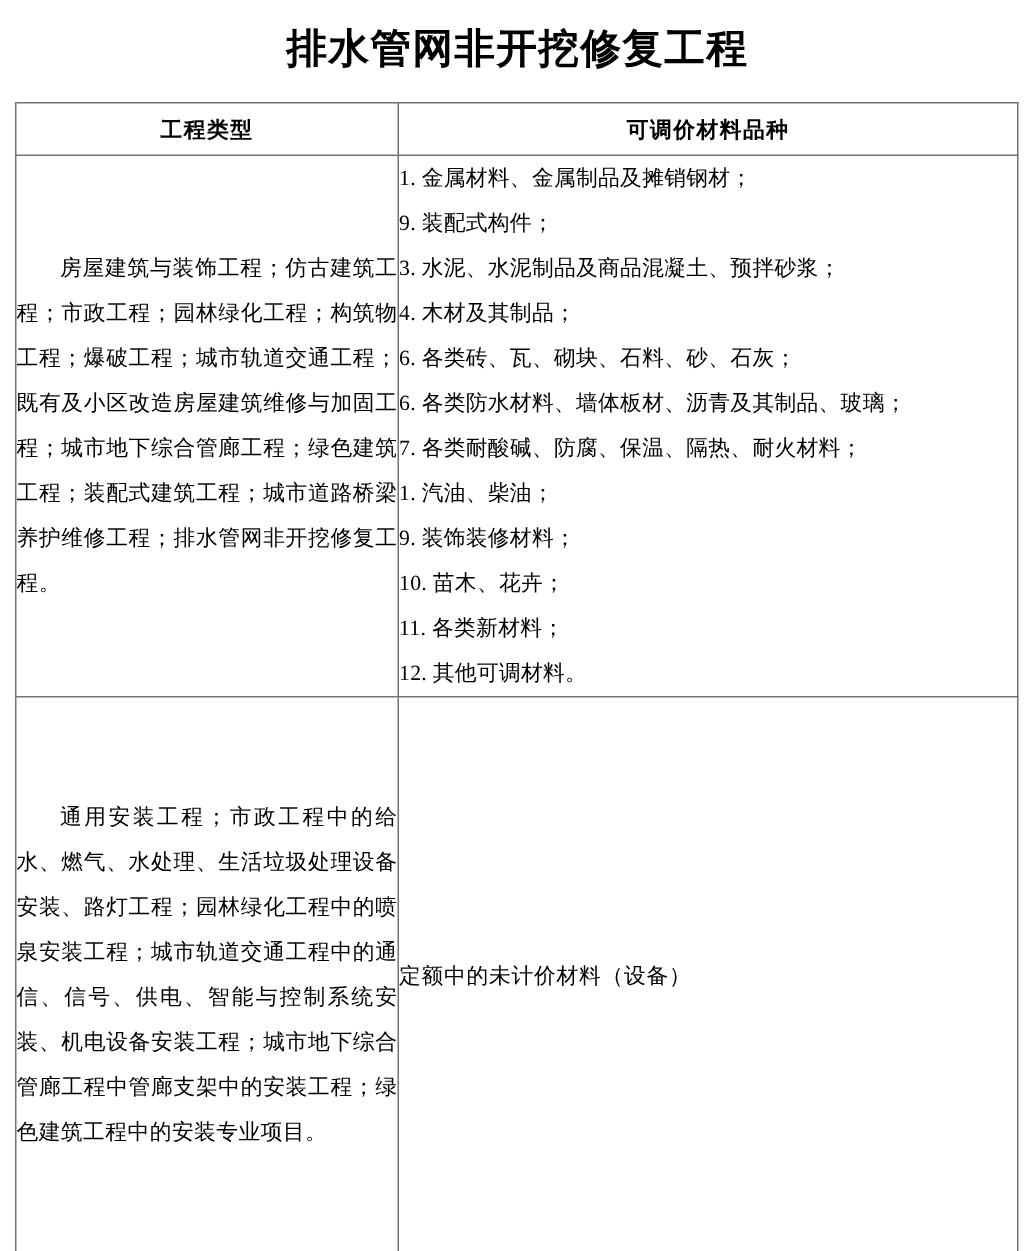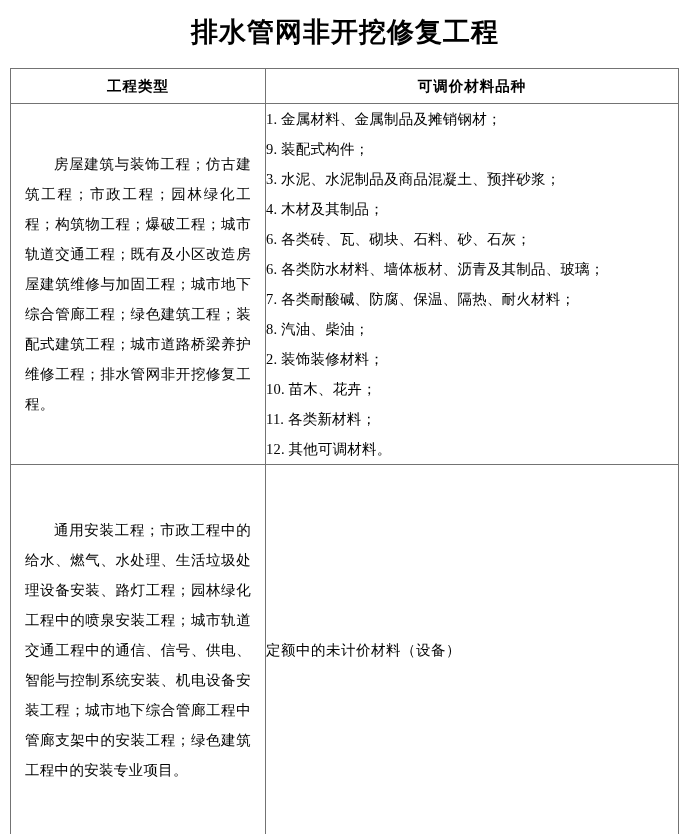--- a/index.html
+++ b/index.html
@@ -60,21 +60,21 @@
   }
   .cat-cell {
     padding: 12px 14px 12px 14px;
     font-size: 14.5px;
     line-height: 30px;
     text-align: justify;
     text-justify: inter-ideograph;
     letter-spacing: 0.3px;
   }
   .cat-cell p {
-    margin: 14px;
+    margin: 0;
     text-indent: 2em;
     font-family: Liberation Serif, serif;
   }
   .items-cell {
     padding: 10px 10px 10px 12px;
     font-size: 14.5px;
     line-height: 30px;
     vertical-align: top;
     letter-spacing: 0.2px;
   }
@@ -124,22 +124,22 @@
           </td>
           <td class="items-cell">
             <ul class="items-list">
               <li>1. 金属材料、金属制品及摊销钢材；</li>
               <li>9. 装配式构件；</li>
               <li>3. 水泥、水泥制品及商品混凝土、预拌砂浆；</li>
               <li>4. 木材及其制品；</li>
               <li>6. 各类砖、瓦、砌块、石料、砂、石灰；</li>
               <li>6. 各类防水材料、墙体板材、沥青及其制品、玻璃；</li>
               <li>7. 各类耐酸碱、防腐、保温、隔热、耐火材料；</li>
-              <li>8. 汽油、柴油；</li>
-              <li>2. 装饰装修材料；</li>
+              <li>1. 汽油、柴油；</li>
+              <li>9. 装饰装修材料；</li>
               <li>10. 苗木、花卉；</li>
               <li>11. 各类新材料；</li>
               <li>12. 其他可调材料。</li>
             </ul>
           </td>
         </tr>
         <tr>
           <td class="cat-cell row2-left">
             <p>通用安装工程；市政工程中的给水、燃气、水处理、生活垃圾处理设备安装、路灯工程；园林绿化工程中的喷泉安装工程；城市轨道交通工程中的通信、信号、供电、智能与控制系统安装、机电设备安装工程；城市地下综合管廊工程中管廊支架中的安装工程；绿色建筑工程中的安装专业项目。</p>
           </td>

